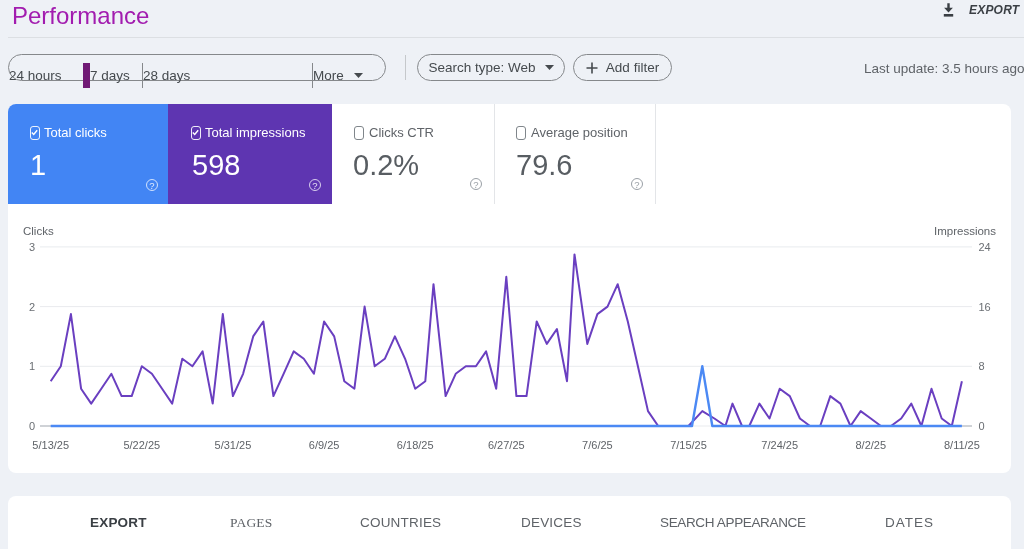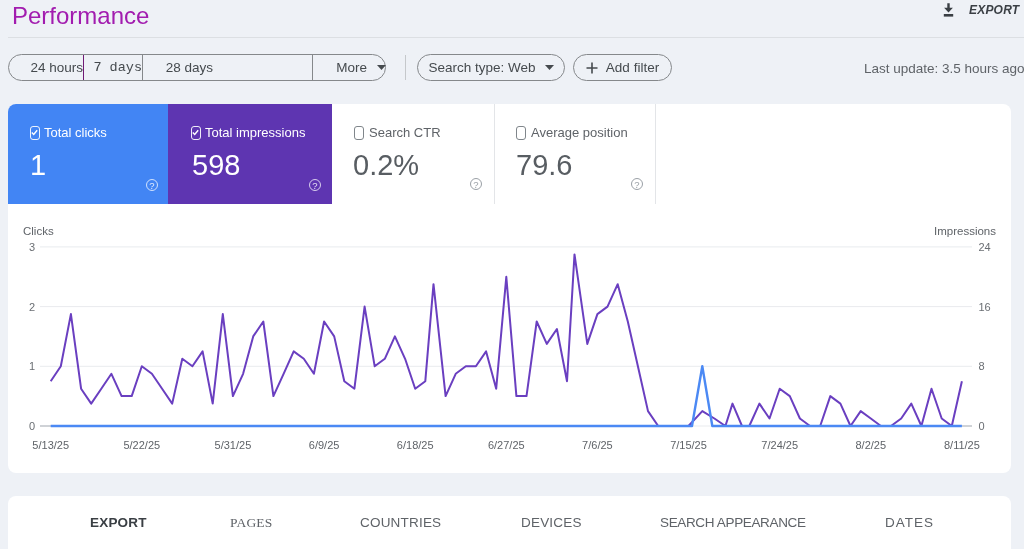--- a/index.html
+++ b/index.html
@@ -2,21 +2,21 @@
 <html><head>
 <meta charset="utf-8">
 <style>
 * { margin:0; padding:0; box-sizing:border-box; }
 html,body { width:1024px; height:549px; overflow:hidden; }
 body { position:relative; background:#eef1f6; font-family:"Liberation Sans", sans-serif; }
 .abs { position:absolute; }
 .panel { position:absolute; background:#fff; border-radius:8px; }
 .chip { position:absolute; top:54px; height:27px; border:1px solid #85888b; border-radius:14px; background:transparent; }
 .chiptext { font-size:13.5px; color:#454a4e; font-weight:500; }
-.seg { position:absolute; top:0; height:25px; display:flex; align-items:center; justify-content:flex-end; }
+.seg { position:absolute; top:8px; height:25px; display:flex; align-items:center; justify-content:flex-start; }
 .tile-label { position:absolute; top:125px; font-size:13px; font-weight:500; }
 .tile-value { position:absolute; top:149px; font-size:29px; font-weight:400; }
 .qmark { position:absolute; width:12px; height:12px; border-radius:50%; font-size:9.5px; line-height:12px; text-align:center; }
 .cb { position:absolute; top:126px; width:10px; height:14px; border-radius:3px; }
 </style>
 </head>
 <body>
 
 <div class="abs" style="left:12px; top:2px; font-size:24px; color:#a21caf;">Performance</div>
 <div class="abs" style="left:941px; top:1px; width:120px; display:flex; align-items:center;">
@@ -25,21 +25,21 @@
     <path d="M2.8 13.3 h9.4" stroke="#3a3f44" stroke-width="2.6"></path>
   </svg>
   <span style="font-size:12px; font-weight:700; letter-spacing:0.2px; color:#3a3f44;font-style:italic;">EXPORT</span>
 </div>
 <div class="abs" style="left:8px; top:37px; width:1016px; height:1px; background:#dcdfe3;"></div>
 
 <div class="chip" style="left:8px; width:378px;">
   <div class="seg" style="left:0; width:74px;">
       <span class="chiptext">24 hours</span>
     </div>
-  <div class="seg" style="left:74px; width:59px; border-left:1px solid #701a75;font-family:Liberation Mono, monospace;">
+  <div class="seg" style="left:74px; width:59px; border-left:7px solid #701a75;">
       <span class="chiptext">7 days</span>
     </div>
   <div class="seg" style="left:133px; width:71px; border-left:1px solid #85888b;">
       <span class="chiptext">28 days</span>
     </div>
   <div class="seg" style="left:303px; width:74px; border-left:1px solid #85888b;">
     <span class="chiptext">More</span>
     <svg width="9" height="5" viewBox="0 0 9 5" style="margin-left:10px;">
         <path d="M0 0 L4.5 5 L9 0 Z" fill="#454a4e"></path>
       </svg>
@@ -79,21 +79,21 @@
 <div class="cb" style="left:191px; border:1.5px solid rgba(255,255,255,0.9);">
     <svg width="7" height="7" viewBox="0 0 7 7" style="position:absolute;left:0;top:2px;">
       <path d="M0.8 3.5 L2.7 5.4 L6.2 1.2" stroke="#fff" stroke-width="1.4" fill="none"></path>
     </svg>
   </div>
 <div class="tile-label" style="left:205px; color:#fff;">Total impressions</div>
 <div class="tile-value" style="left:192px; color:#fff;">598</div>
 <div class="qmark" style="left:309px; top:179px; border:1px solid rgba(255,255,255,0.75); color:rgba(255,255,255,0.85);">?</div>
 
 <div class="cb" style="left:354px; border:1.5px solid #80868b;"></div>
-<div class="tile-label" style="left:369px; color:#5f6368;">Search CTR</div>
+<div class="tile-label" style="left:369px; color:#5f6368;">Clicks CTR</div>
 <div class="tile-value" style="left:353px; color:#585d62;">0.2%</div>
 <div class="qmark" style="left:470px; top:178px; border:1px solid #9aa0a6; color:#9aa0a6;">?</div>
 
 <div class="cb" style="left:516px; border:1.5px solid #80868b;"></div>
 <div class="tile-label" style="left:531px; color:#5f6368;">Average position</div>
 <div class="tile-value" style="left:516px; color:#585d62;">79.6</div>
 <div class="qmark" style="left:631px; top:178px; border:1px solid #9aa0a6; color:#9aa0a6;">?</div>
 
 <svg class="abs" style="left:0; top:0;" width="1024" height="549" viewBox="0 0 1024 549">
   <g stroke="#e9ebee" stroke-width="1">

